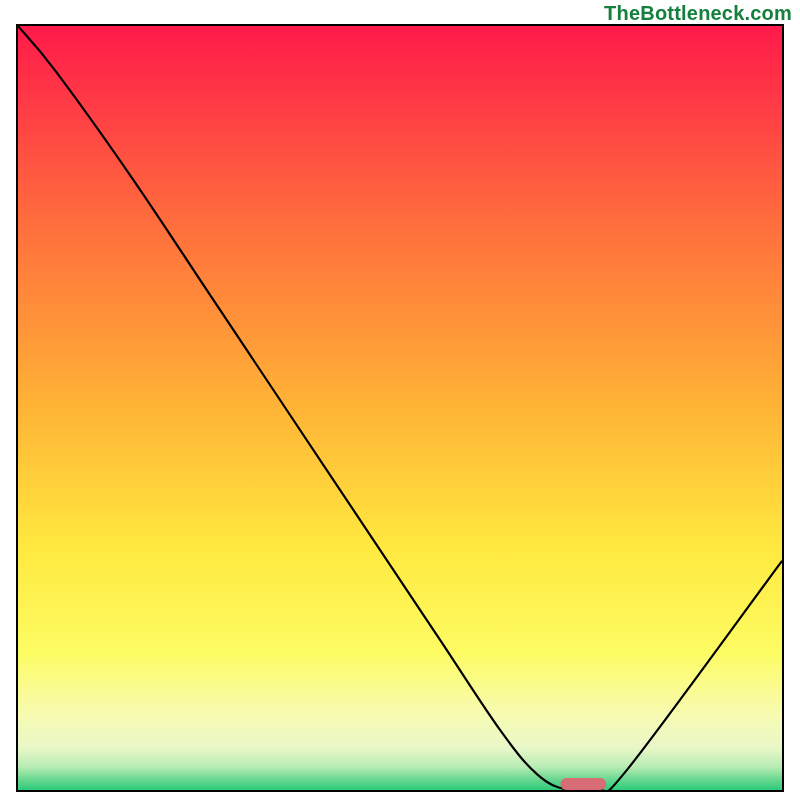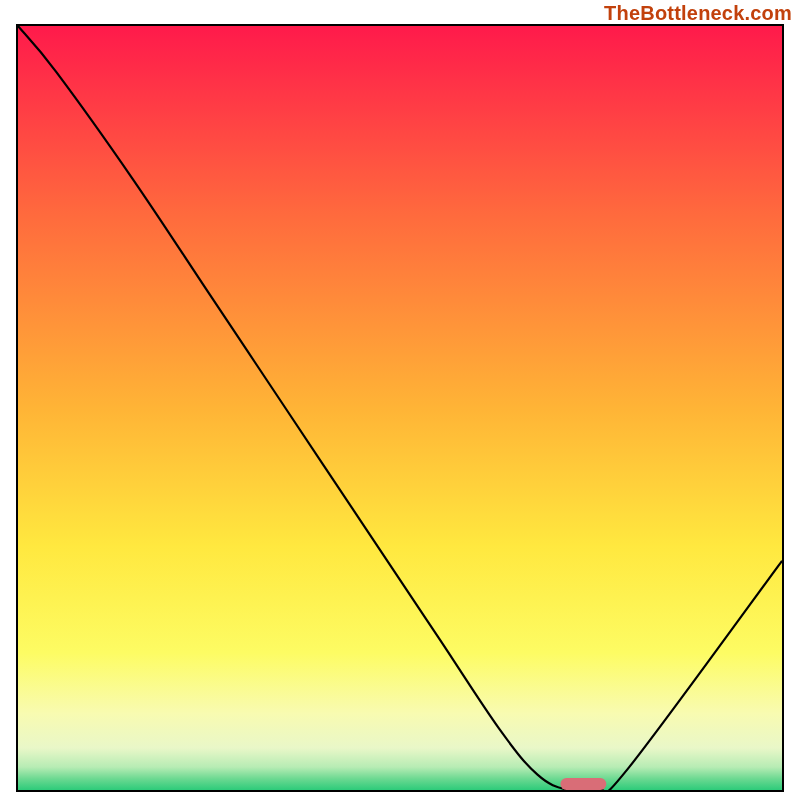--- a/index.html
+++ b/index.html
@@ -24,21 +24,21 @@
     position: absolute;
     left: 0;
     top: 0;
     width: 100%;
     height: 100%;
   }
   .watermark {
     position: absolute;
     top: 2px;
     right: 8px;
-    color: #c2410c;
+    color: #15803d;
     font-size: 20px;
     font-weight: 600;
     letter-spacing: 0.2px;
   }
 </style>
 </head>
 <body>
 
 <div class="watermark">TheBottleneck.com</div>
 

